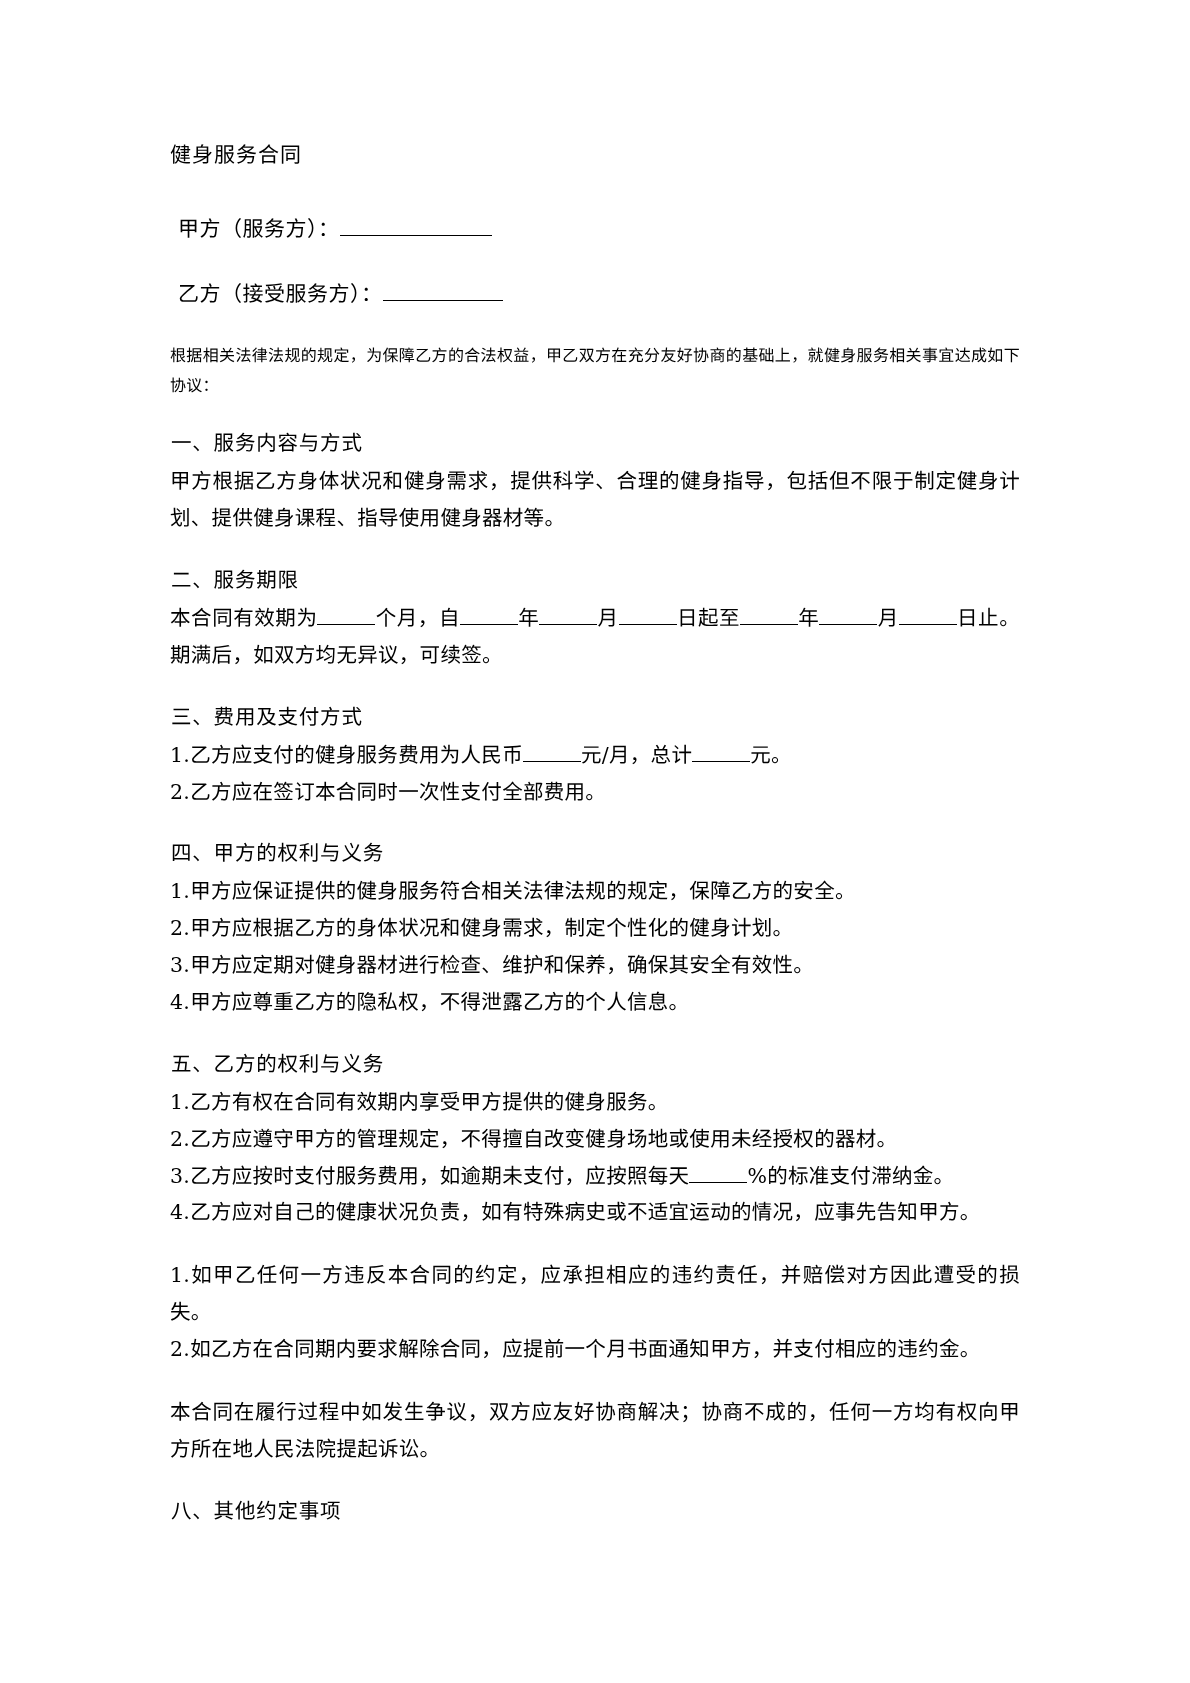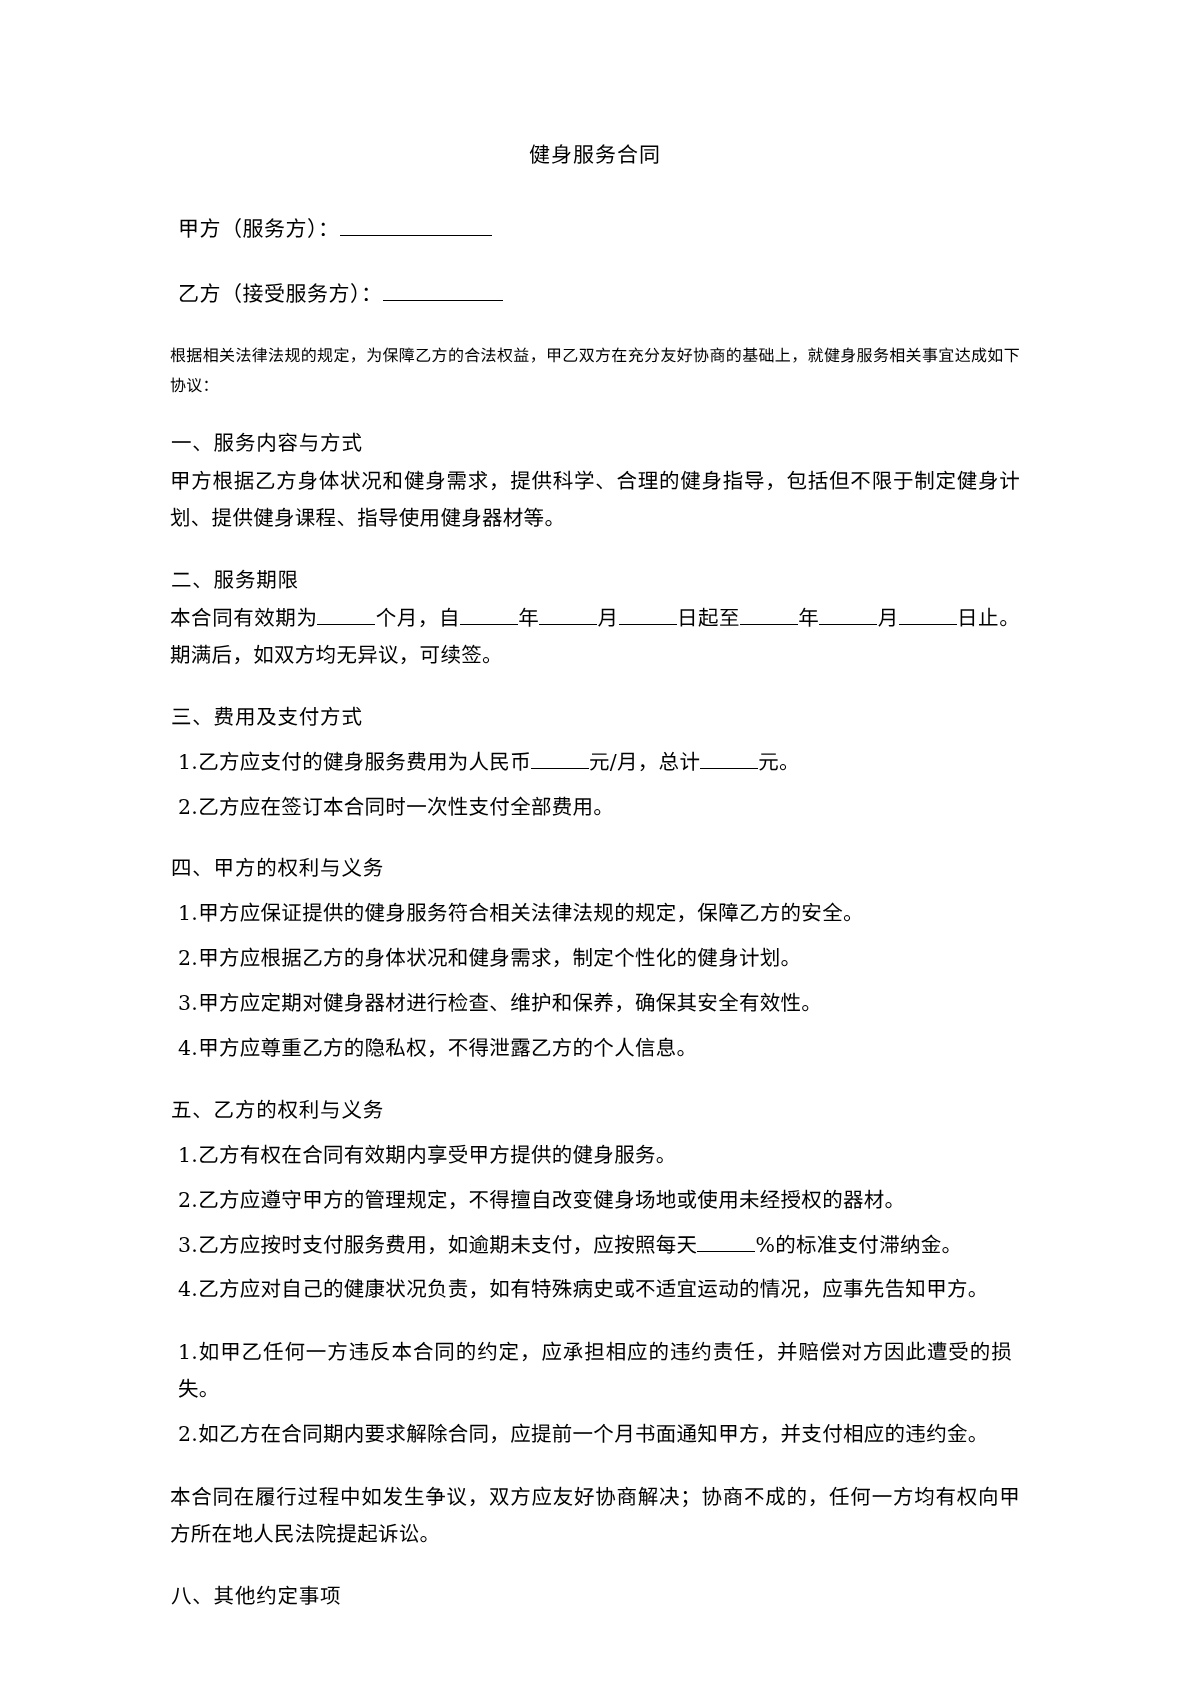--- a/index.html
+++ b/index.html
@@ -17,21 +17,21 @@
   }
   .page {
     position: relative;
     width: 1190px;
     height: 1683px;
     background: #ffffff;
     box-sizing: border-box;
     padding: 140px 170px 0 170px;
   }
   .doc-title {
-    text-align: center;
+    text-align: left;
     font-size: 21px;
     line-height: 1.5;
     letter-spacing: 1px;
     margin: 0 0 38px 0;
     font-weight: normal;
   }
   .party-line {
     font-size: 21px;
     line-height: 1.9;
     margin: 0 0 26px 8px;
@@ -65,21 +65,21 @@
     font-size: 20.5px;
     line-height: 1.8;
     letter-spacing: 0.3px;
     margin: 0;
     text-align: justify;
   }
   .clause {
     font-size: 20.5px;
     line-height: 1.8;
     letter-spacing: 0.3px;
-    margin: 8px;
+    margin: 0;
     text-align: justify;
   }
 </style>
 </head>
 <body>
 
 <div class="page">
 
   <h1 class="doc-title">健身服务合同</h1>
 

